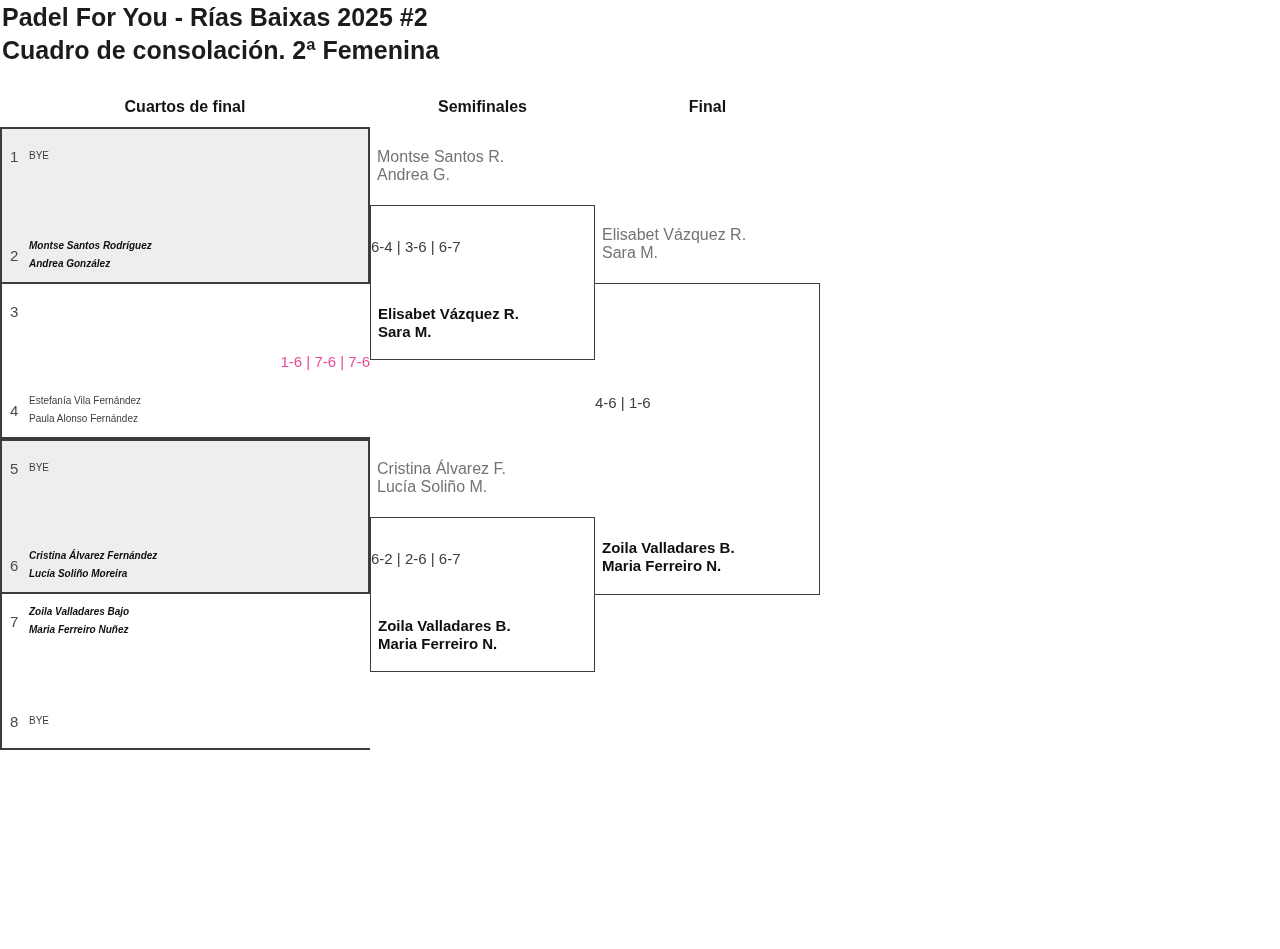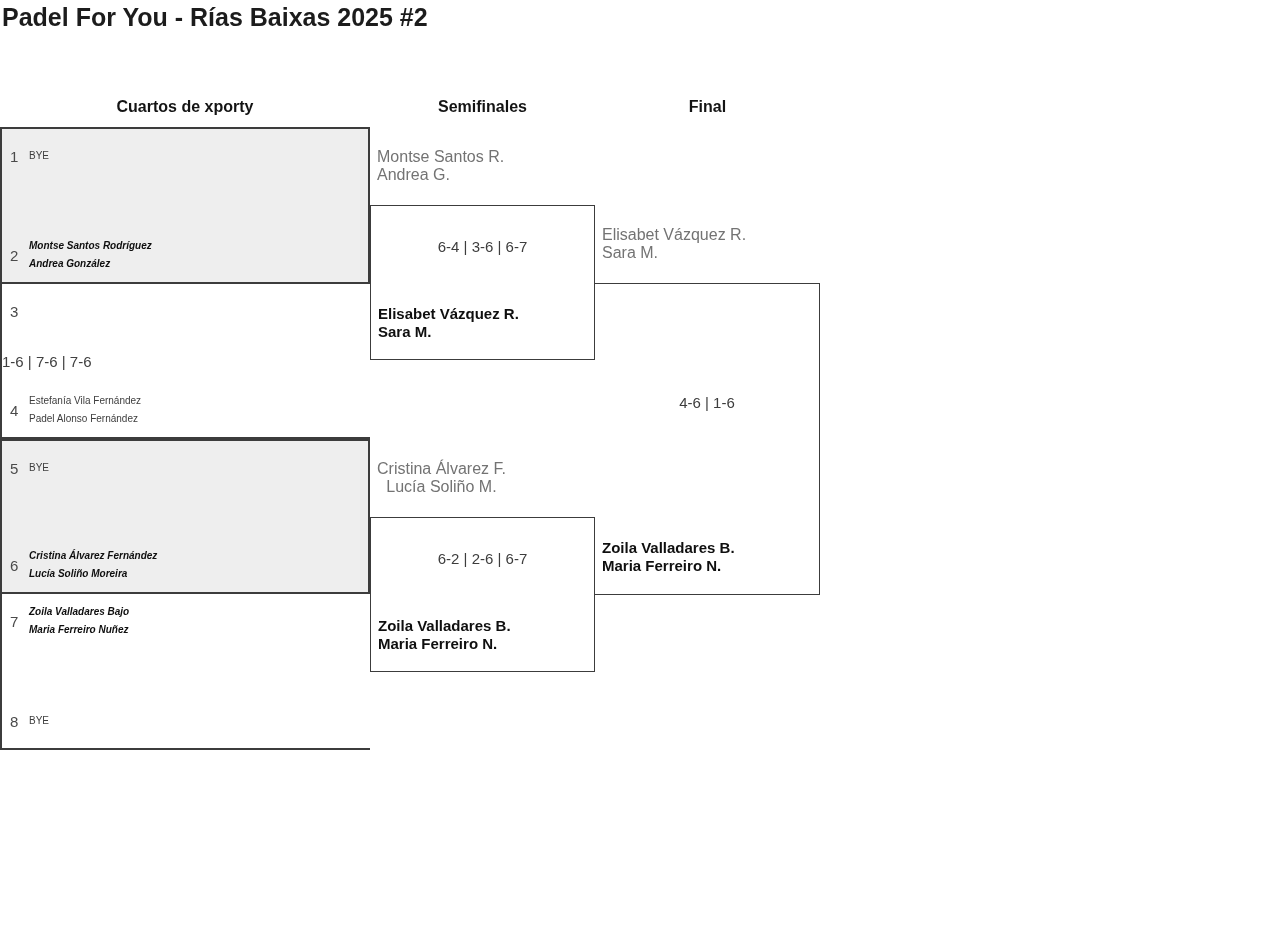--- a/index.html
+++ b/index.html
@@ -26,69 +26,70 @@
   .qf-3 { top:439px; height:155px; }
   .qf-4 { top:594px; height:156px; border-top:none; }
   .team-entry { position:absolute; left:8px; display:flex; align-items:center; gap:6px; }
   .team-entry.pos-top { top:27px; transform:translateY(-50%); }
   .team-entry.pos-bottom { bottom:27px; transform:translateY(50%); }
   .seed { width:13px; font-size:15px; color:#4a4a4a; flex:none; }
   .names { font-size:10px; line-height:18px; color:#3d3d3d; }
   .names.bold { font-weight:700; color:#0f0f0f;font-style:italic; }
   .name-line { display:block; white-space:nowrap; }
   .qf-score { position:absolute; left:0; right:0; top:50%; transform:translateY(-50%);
-              text-align:left; font-size:15px; color:#404040; }
+              text-align:right; font-size:15px; color:#ec4899; }
   
   .match-box { position:absolute; border:1px solid #3c3c3c; }
   .sf-1 { left:370px; top:205px; width:225px; height:155px; }
   .sf-2 { left:370px; top:517px; width:225px; height:155px; }
   .final-box { left:595px; top:283px; width:225px; height:312px; border-left:none; }
-  .match-score { position:absolute; left:0; right:0; text-align:center; font-size:15px;
+  .match-score { position:absolute; left:0; right:0; font-size:15px;
                  color:#3d3d3d; transform:translateY(-50%); }
   .sf-1 .match-score, .sf-2 .match-score { top:40px; }
   .final-box .match-score { top:118px; }
   .match-winner { position:absolute; left:7px; transform:translateY(-50%);
                   font-size:15px; line-height:18px; font-weight:700; color:#0f0f0f; }
   .sf-1 .match-winner, .sf-2 .match-winner { top:117px; }
   .final-box .match-winner { top:273px; }
   
   .entrant { position:absolute; font-size:16px; line-height:18px; color:#737373;
              transform:translateY(-50%); }
   .entrant-sf1 { left:377px; top:166px; }
-  .entrant-sf2 { left:377px; top:478px;text-align:center; }
+  .entrant-sf2 { left:377px; top:478px; }
   .entrant-final { left:602px; top:244px; }
   
   .logo-dot { position:absolute; border-radius:50%; }
   .dot-blue-small  { left:1060px; top:13px; width:15px; height:15px; background:#29a8e0; }
   .dot-green-large { left:1083px; top:7px;  width:28px; height:28px; background:#76b82a; }
   .dot-orange     { left:1069px; top:30px; width:21px; height:21px; background:#e87c16; }
   .dot-blue-large { left:1053px; top:43px; width:22px; height:22px; background:#29a8e0; }
   .dot-green-small{ left:1085px; top:47px; width:15px; height:15px; background:#76b82a; }
   .logo-text { position:absolute; left:1108px; top:6px; font-size:54px; line-height:60px;
                font-weight:400; letter-spacing:-1px; color:#76b82a; }
 </style>
 </head>
 <body>
 
 <div class="page">
 
   <div class="title">
     <div>Padel For You - Rías Baixas 2025 #2</div>
+    <div>Cuadro de consolación. 2ª Femenina</div>
   </div>
 
   <div>
     <span class="logo-dot dot-blue-small"></span>
     <span class="logo-dot dot-green-large"></span>
     <span class="logo-dot dot-orange"></span>
     <span class="logo-dot dot-blue-large"></span>
     <span class="logo-dot dot-green-small"></span>
     <span class="logo-text">xporty</span>
   </div>
 
-  <div class="round-header rh-qf">Cuartos de xporty</div>
+  <div class="round-header rh-qf">Cuartos de final</div>
   <div class="round-header rh-sf">Semifinales</div>
   <div class="round-header rh-f">Final</div>
 
   <div class="qf-box qf-1 shaded">
     <div class="team-entry pos-top">
       <span class="seed">1</span>
       <span class="names">
         <span class="name-line">BYE</span>
         <span class="name-line"></span>
       </span>
@@ -105,21 +106,21 @@
 
   <div class="qf-box qf-2 open-right">
     <div class="team-entry pos-top">
       <span class="seed">3</span>
     </div>
     <div class="qf-score">1-6 | 7-6 | 7-6</div>
     <div class="team-entry pos-bottom">
       <span class="seed">4</span>
       <span class="names">
         <span class="name-line">Estefanía Vila Fernández</span>
-        <span class="name-line">Padel Alonso Fernández</span>
+        <span class="name-line">Paula Alonso Fernández</span>
       </span>
     </div>
   </div>
 
   <div class="qf-box qf-3 shaded">
     <div class="team-entry pos-top">
       <span class="seed">5</span>
       <span class="names">
         <span class="name-line">BYE</span>
         <span class="name-line"></span>

